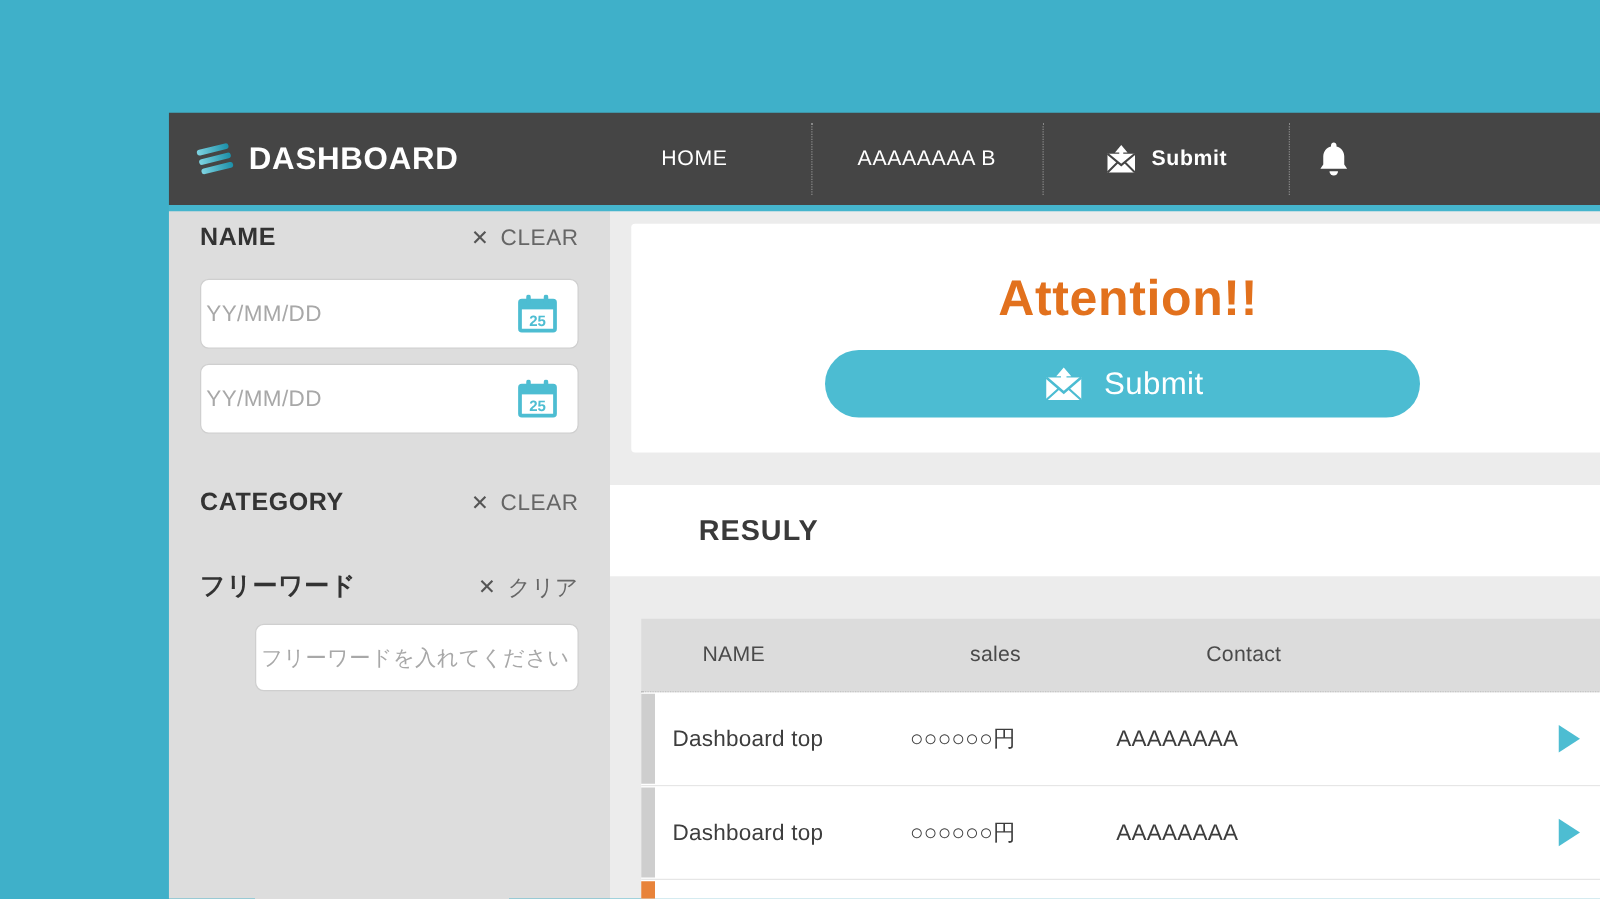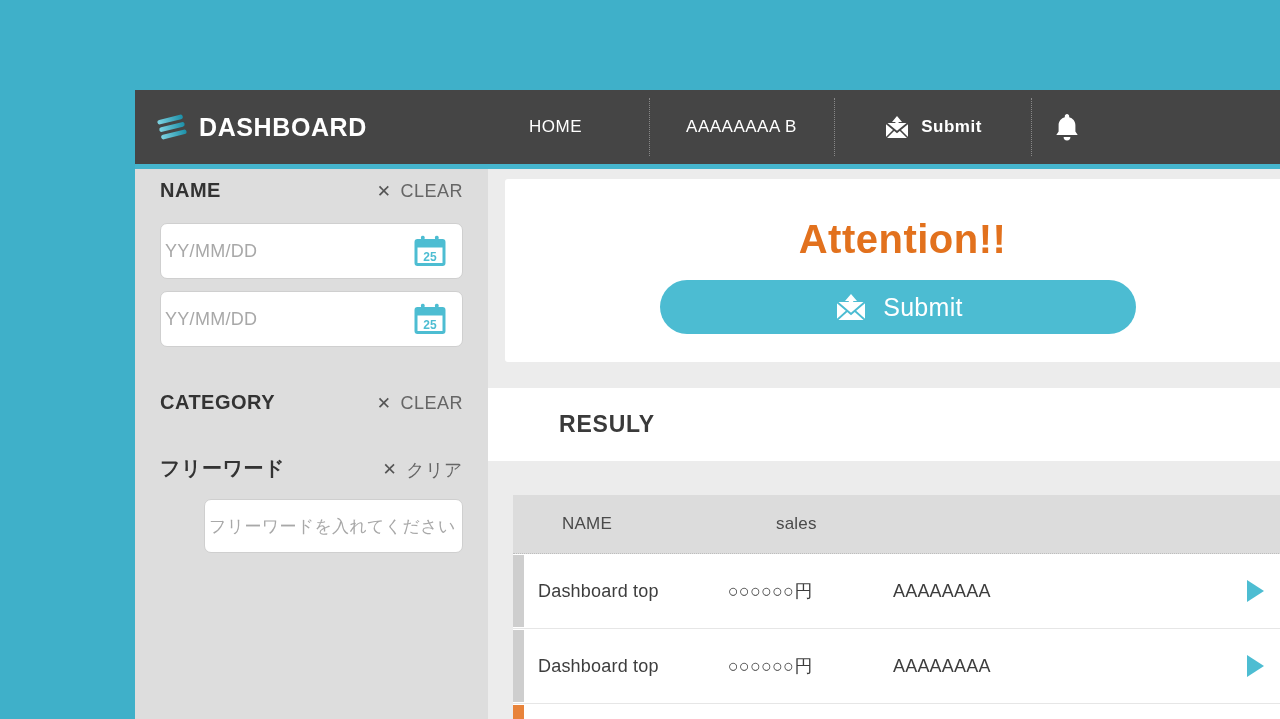--- a/index.html
+++ b/index.html
@@ -470,20 +470,21 @@
 
     <div class="result-bar">
       <span class="result-title">RESULY</span>
     </div>
 
     <div class="table-wrap">
 
       <div class="t-header">
         <span class="cell col-name">NAME</span>
         <span class="cell col-sales">sales</span>
+        <span class="cell col-contact">Contact</span>
         <span class="cell col-action"></span>
       </div>
 
       <div class="t-row">
         <span class="row-marker"></span>
         <span class="cell col-name">Dashboard top</span>
         <span class="cell col-sales">○○○○○○円</span>
         <span class="cell col-contact">AAAAAAAA</span>
         <span class="cell col-action">
           <span class="play-arrow"></span>

